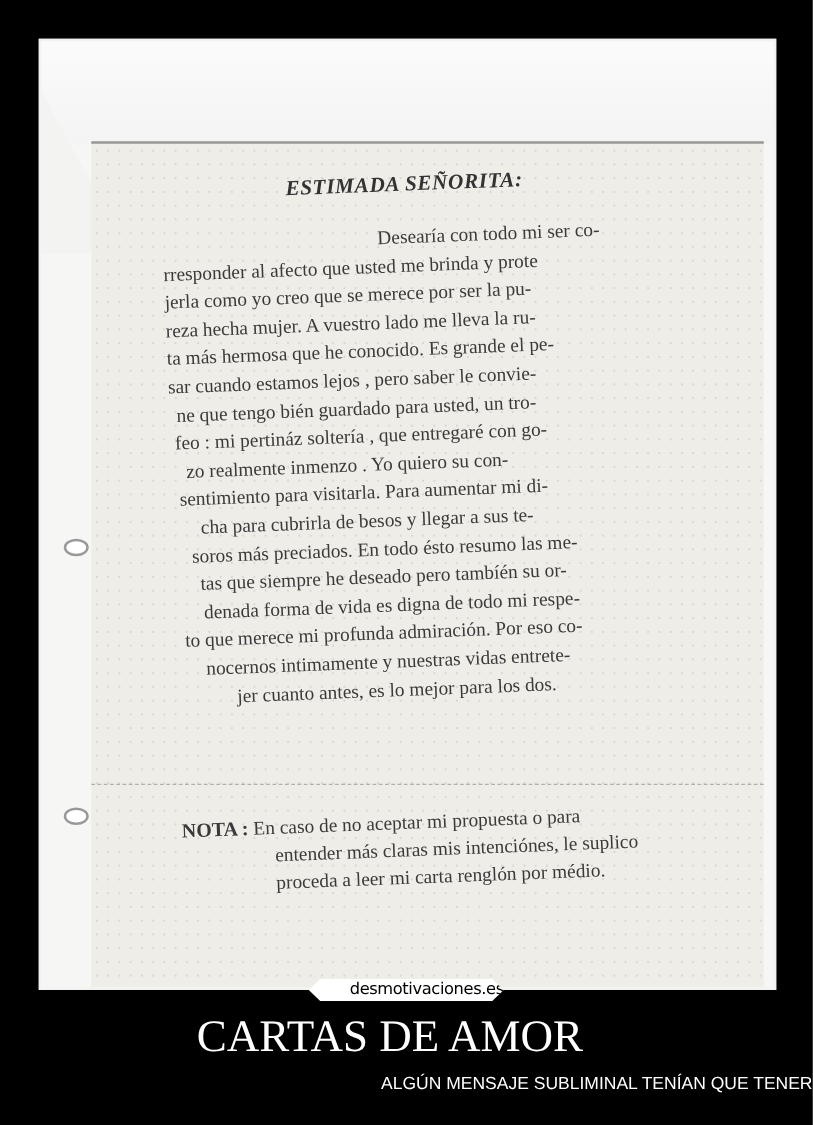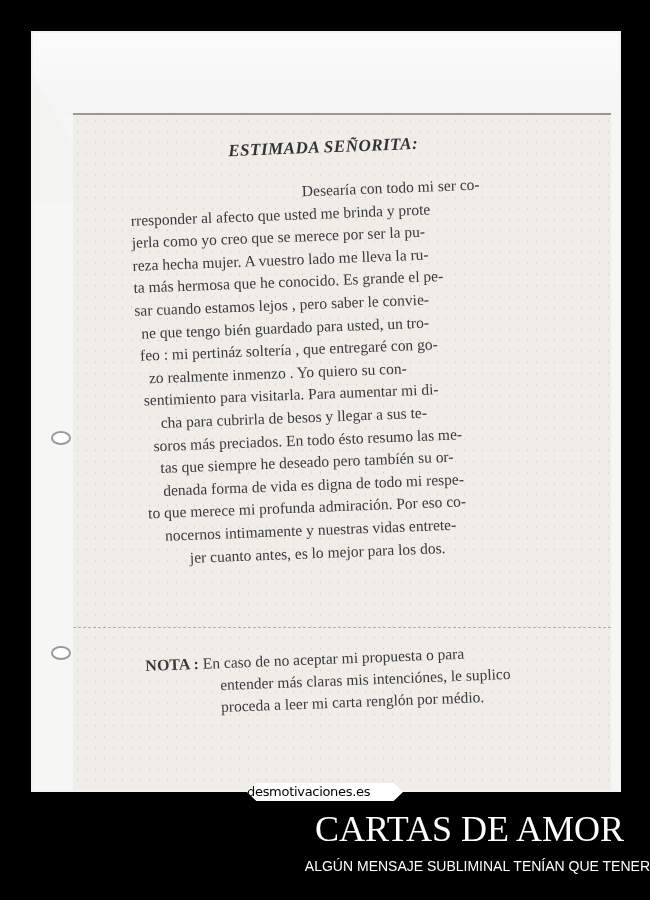--- a/index.html
+++ b/index.html
@@ -13,23 +13,23 @@
   .letter { position: absolute; left: 55px; top: 30px; width: 480px; transform: rotate(-2.2deg); transform-origin: left top; color: #3a3a3a; }
   .salutation { font-style: italic; font-weight: bold; font-size: 17px; margin-left: 100px; margin-bottom: 22px; letter-spacing: 0.5px; color: #333; }
   .line { font-size: 15.5px; line-height: 22.6px; white-space: nowrap; }
   .dash { position: absolute; left: 0; right: 0; top: 512px; border-top: 1.5px dashed #888; opacity: 0.6; }
   .nota { position: absolute; left: 72px; top: 540px; transform: rotate(-2.2deg); transform-origin: left top; color: #3a3a3a; font-size: 15.5px; }
   .nota-label { font-weight: bold; font-size: 16px; }
   .nota-line { line-height: 22px; white-space: nowrap; }
   .nota-indent { margin-left: 74px; }
   .hole { position: absolute; width: 16px; height: 10px; border-radius: 50%; border: 2px solid #999; background: #fff; }
   .watermark { position: absolute; left: 247px; top: 783px; width: 156px; height: 18px; background: #fff; color: #000;
-               font-family: "DejaVu Sans", sans-serif; font-size: 13px; text-align: left; line-height: 18px;
+               font-family: "DejaVu Sans", sans-serif; font-size: 13px; text-align: right; line-height: 18px;
                clip-path: polygon(6% 0, 94% 0, 100% 50%, 94% 100%, 6% 100%, 0 50%); letter-spacing: -0.3px; }
-  .caption-title { position: absolute; left: 0; width: 624px; top: 808px; text-align: right; color: #fff; font-family: "Liberation Serif", serif; font-size: 36px; }
+  .caption-title { position: absolute; left: 0; width: 624px; top: 808px; text-align: center; color: #fff; font-family: "Liberation Serif", serif; font-size: 36px; }
   .caption-sub { position: absolute; left: 0; width: 650px; top: 858px; text-align: right; color: #fff; font-family: "Liberation Sans", sans-serif; font-size: 14px; }
 </style>
 </head>
 <body>
 
 <div class="frame">
   <div class="top-sheet"></div>
   <div class="fold"></div>
   <div class="paper">
     <div class="letter">

